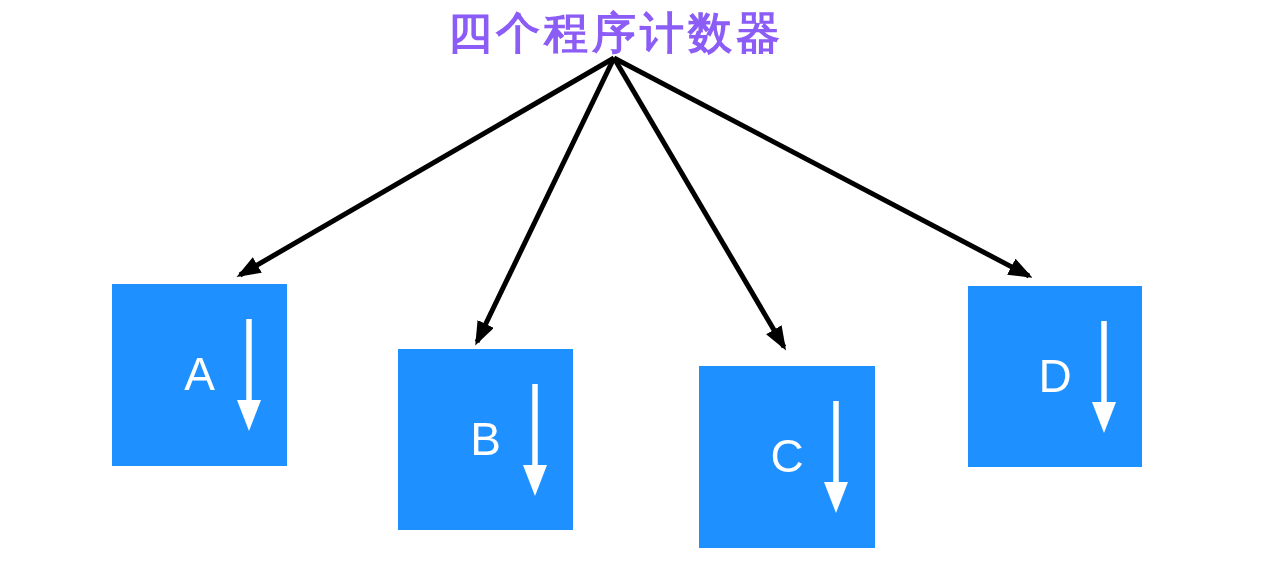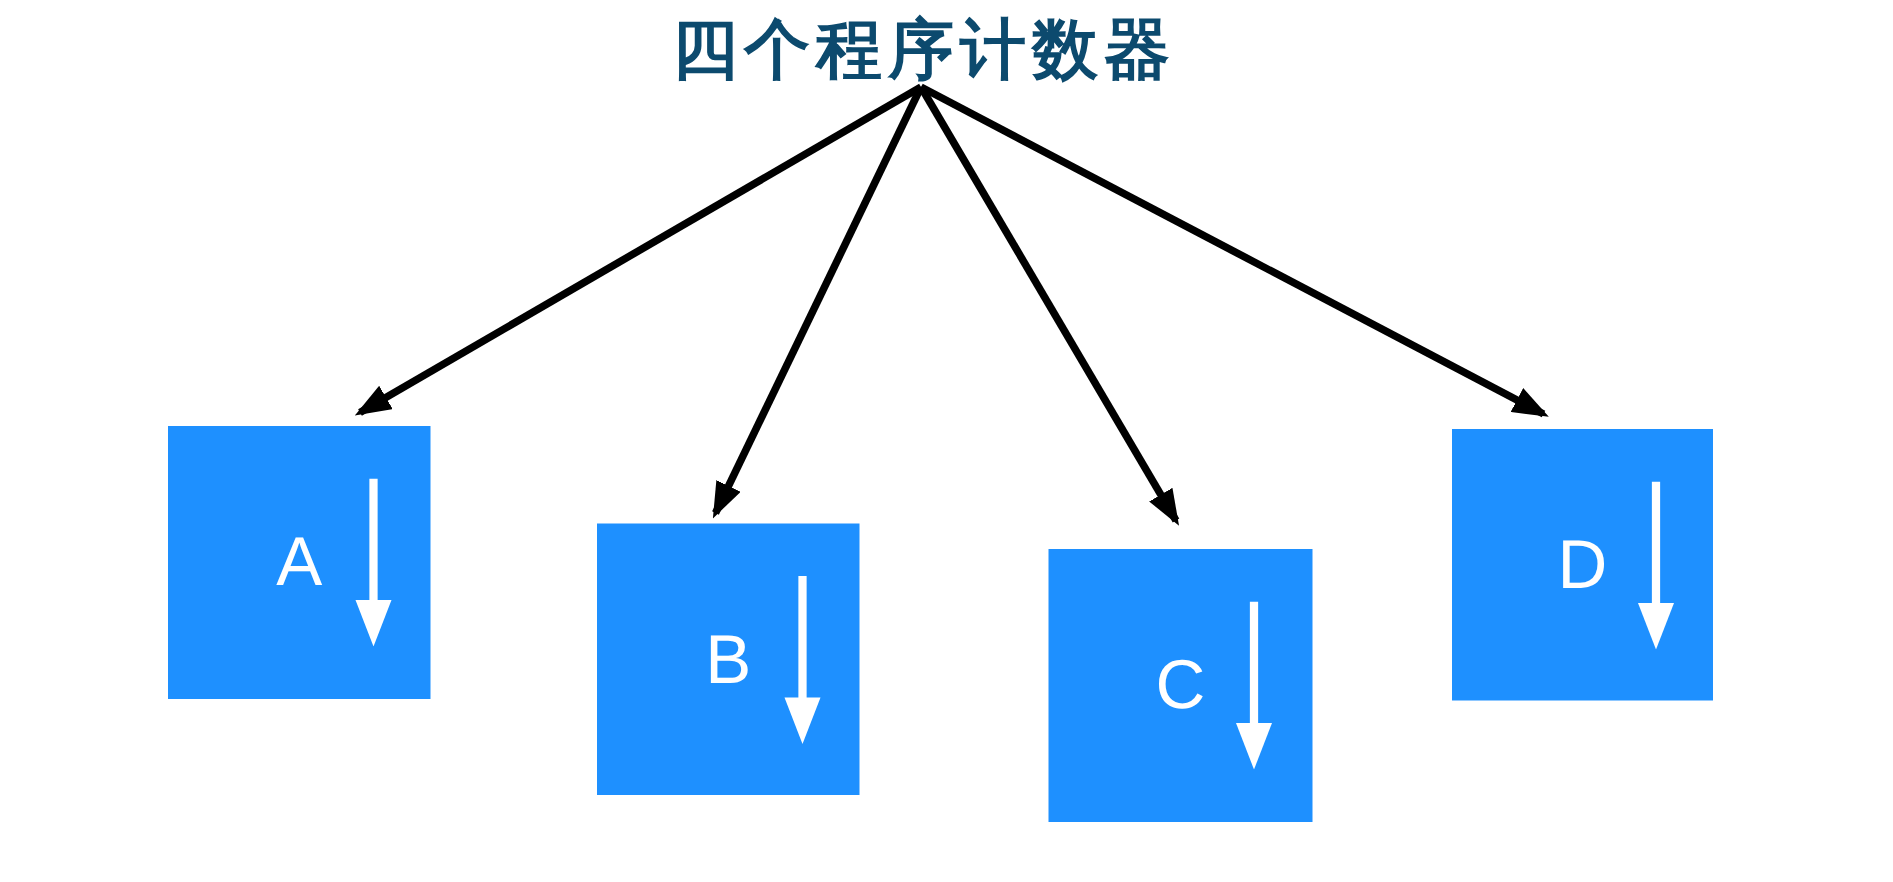--- a/index.html
+++ b/index.html
@@ -51,21 +51,21 @@
   .box .down-arrow {
     position: absolute;
     top: 35px;
     left: calc(50% + 34px);
   }
 </style>
 </head>
 <body>
 
 <div class="canvas">
-  <h1 class="title" style="color: #0c4a6e;">四个程序计数器</h1>
+  <h1 class="title" style="color: #8b5cf6;">四个程序计数器</h1>
 
   <svg class="connectors" id="connectors" width="1262" height="588" viewBox="0 0 1262 588" xmlns="http://www.w3.org/2000/svg">
     <defs>
       <marker id="arrowhead" viewBox="0 0 12 9" markerWidth="24" markerHeight="18" refX="10" refY="4.5" orient="auto" markerUnits="userSpaceOnUse">
         <path d="M0,0 L12,4.5 L0,9 z" fill="#000000"></path>
       </marker>
     </defs>
   <line x1="614" y1="58" x2="240" y2="275" stroke="#000000" stroke-width="5" marker-end="url(#arrowhead)"></line>
       <line x1="614" y1="58" x2="477" y2="342" stroke="#000000" stroke-width="5" marker-end="url(#arrowhead)"></line>
       <line x1="614" y1="58" x2="784" y2="347" stroke="#000000" stroke-width="5" marker-end="url(#arrowhead)"></line>

